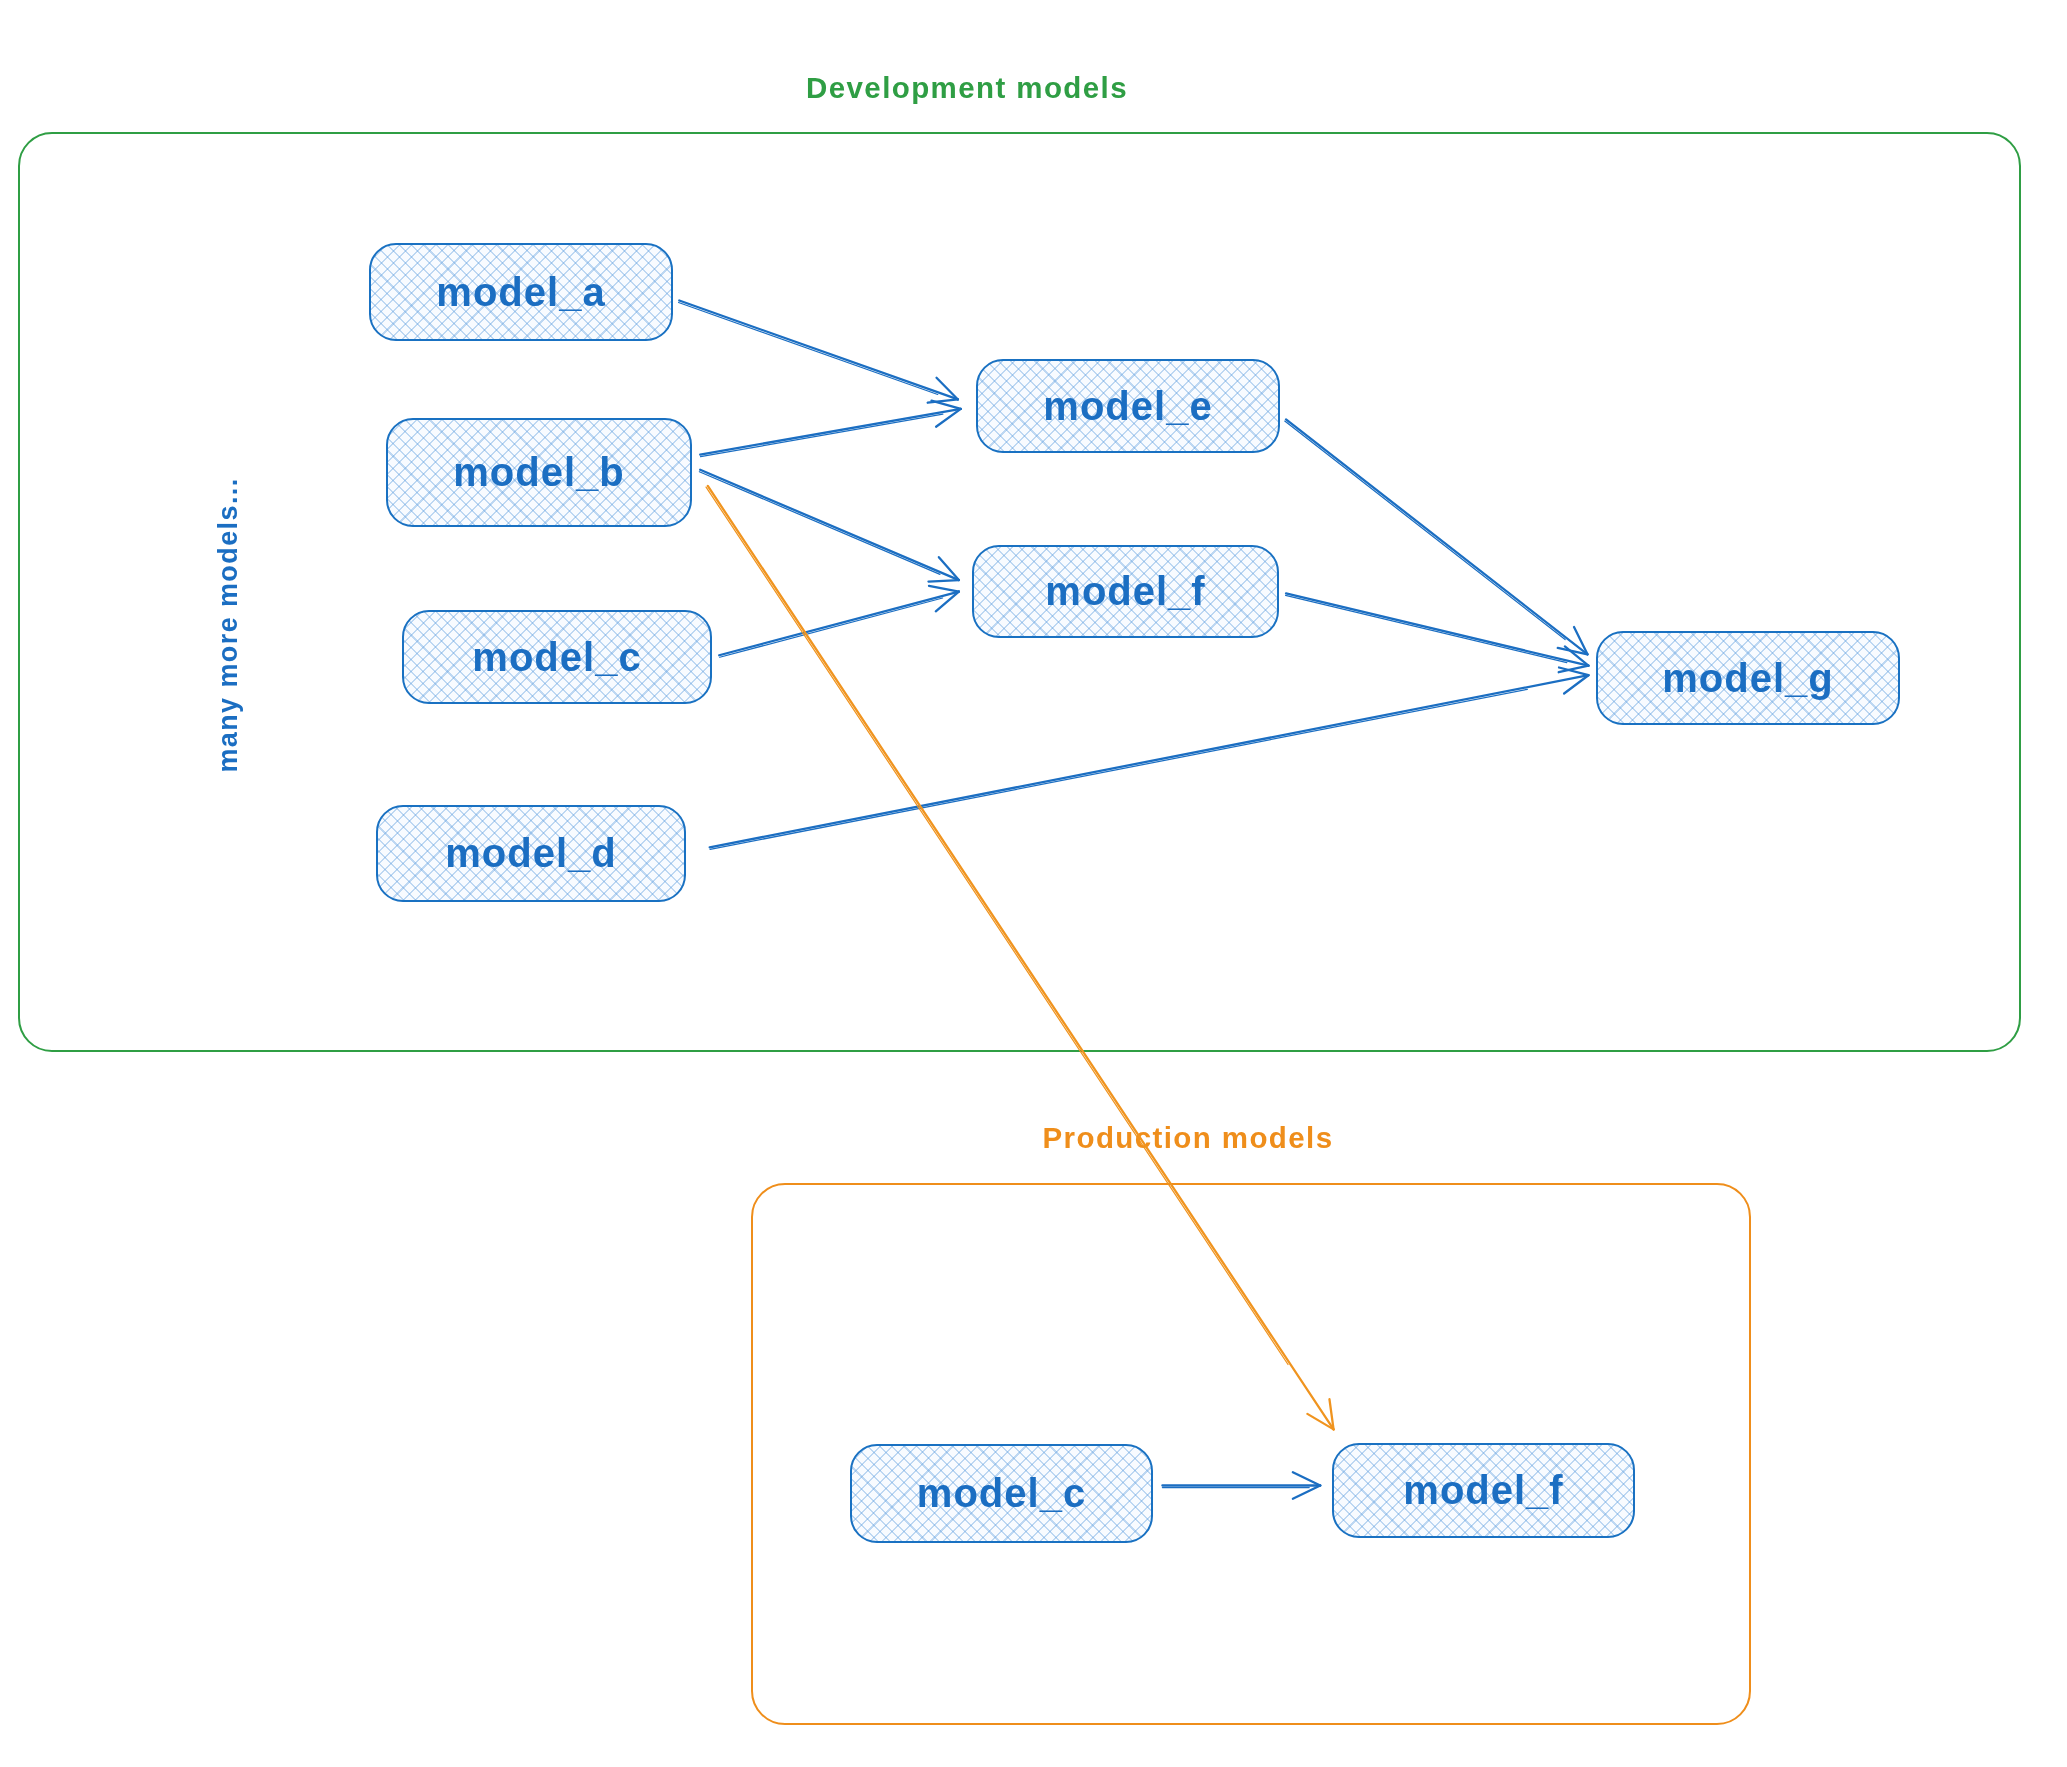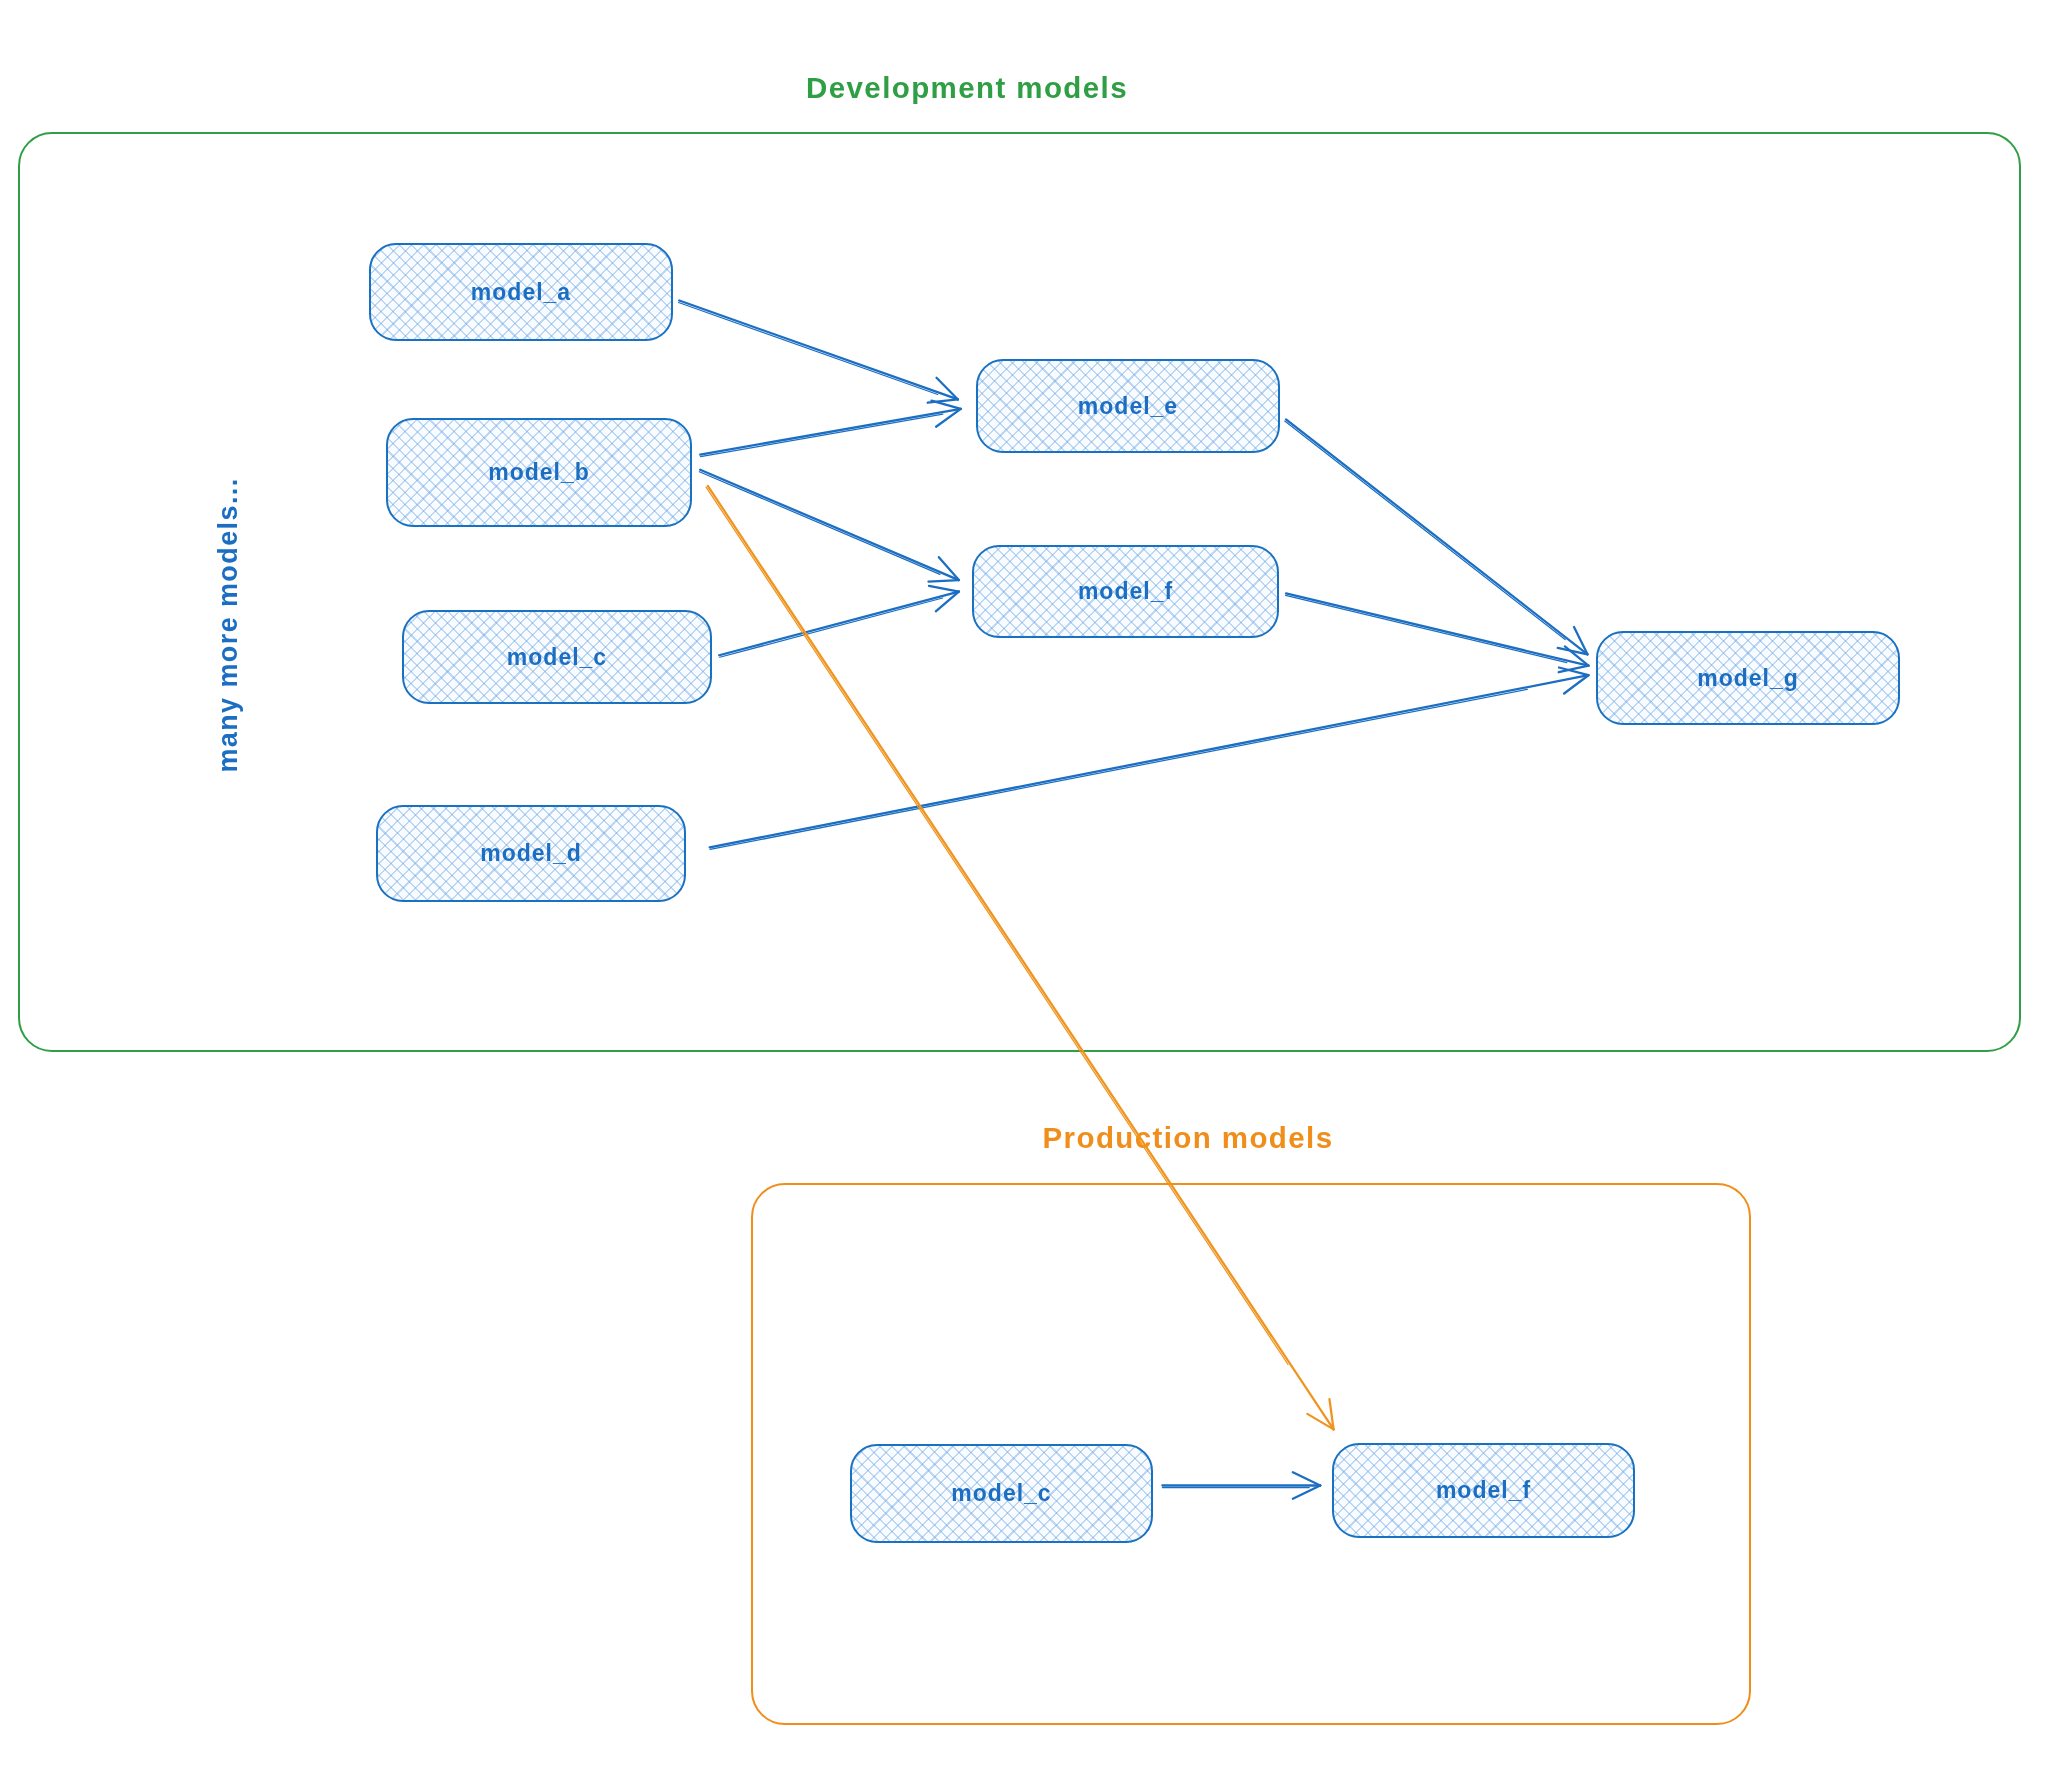--- a/index.html
+++ b/index.html
@@ -41,21 +41,21 @@
   .container-label.orange { color: #ef8e1b; }
   .node {
     position: absolute;
     border: 2.4px solid #1971c2;
     border-radius: 27px;
     box-sizing: border-box;
     display: flex;
     align-items: center;
     justify-content: center;
     color: #1b6ec2;
-    font-size: 23px;
+    font-size: 40px;
     font-weight: bold;
     letter-spacing: 1px;
     background:
       repeating-linear-gradient(45deg,  rgba(94,158,222,0.38) 0px, rgba(94,158,222,0.38) 1.5px, transparent 1.5px, transparent 8.6px),
       repeating-linear-gradient(-45deg, rgba(94,158,222,0.38) 0px, rgba(94,158,222,0.38) 1.5px, transparent 1.5px, transparent 8.6px),
       #f8fbff;
     cursor: pointer;
   }
   .side-note {
     position: absolute;

